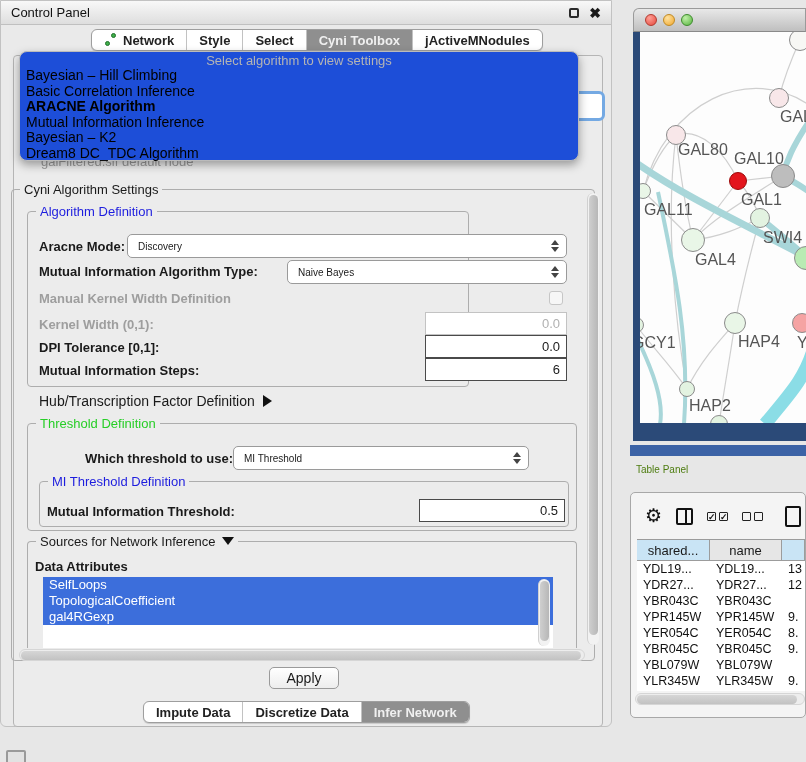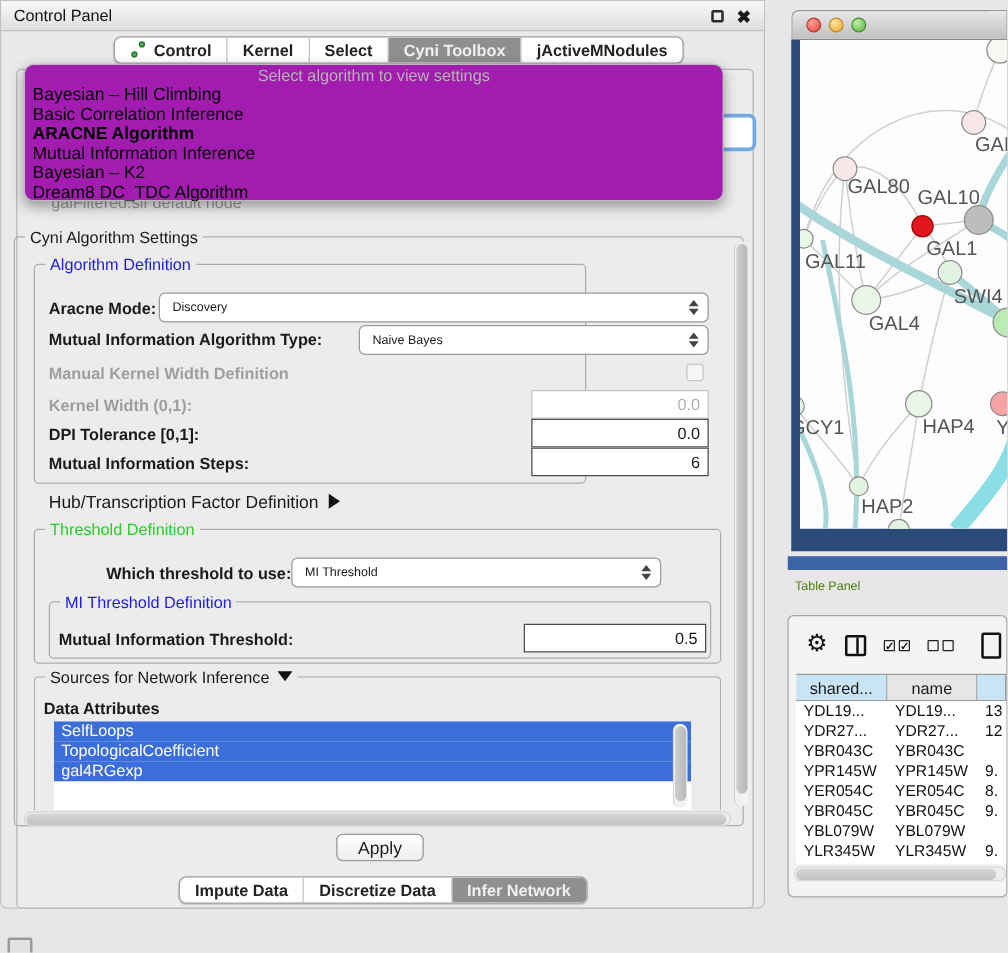--- a/index.html
+++ b/index.html
@@ -35,21 +35,21 @@
     border:1px solid #b5b5b5; border-radius:4px; background:#ececec; }
 
   
   #bg-focus-combo { position:absolute; left:560px; top:90px; width:44px; height:30px;
     background:#fff; border:3px solid #74a9e3; border-radius:6px; z-index:4; }
   #bg-network-combo { position:absolute; left:40px; top:153px; width:480px; height:18px;
     color:#9b9b9b; font-size:13px; z-index:4; }
 
   
   #algorithm-popup { position:absolute; left:18px; top:50px; width:560px; height:110px;
-    background:#a21caf; border:1px solid #bbb; border-radius:8px; z-index:10;
+    background:#1d4ed8; border:1px solid #bbb; border-radius:8px; z-index:10;
     box-shadow:0 4px 10px rgba(0,0,0,.35); padding-top:2px; }
   #popup-prompt { text-align:center; color:#b4b4b4; font-size:13px; height:14px; line-height:13px; }
   .popup-item { height:15.5px; line-height:15.5px; padding-left:6px; font-size:14px; color:#000; white-space:nowrap; overflow:hidden; }
   .popup-item.bold { font-weight:bold; }
 
   
   .group { position:absolute; border:1px solid #adadad; border-radius:4px; }
   .group-title { position:absolute; top:-8px; left:8px; background:#ececec; padding:0 4px; font-size:13px; white-space:nowrap; }
   .blue-title { color:#1d1dde; }
   .green-title { color:#27ce27; }
@@ -128,24 +128,24 @@
       <span class="close-icon">✖</span>
     </span>
   </div>
 
   <div class="segstrip" id="top-tabs">
     <div class="seg">
       <span class="net-icon">
         <i style="left:1px;top:8px;width:5px;height:5px;"></i>
         <i style="left:7px;top:0;width:5px;height:5px;"></i>
       </span>
-      <span>Control</span>
+      <span>Network</span>
     </div>
     <div class="seg">
-        <span>Kernel</span>
+        <span>Style</span>
       </div>
     <div class="seg">
         <span>Select</span>
       </div>
     <div class="seg selected">
         <span>Cyni Toolbox</span>
       </div>
     <div class="seg">
         <span>jActiveMNodules</span>
       </div>

